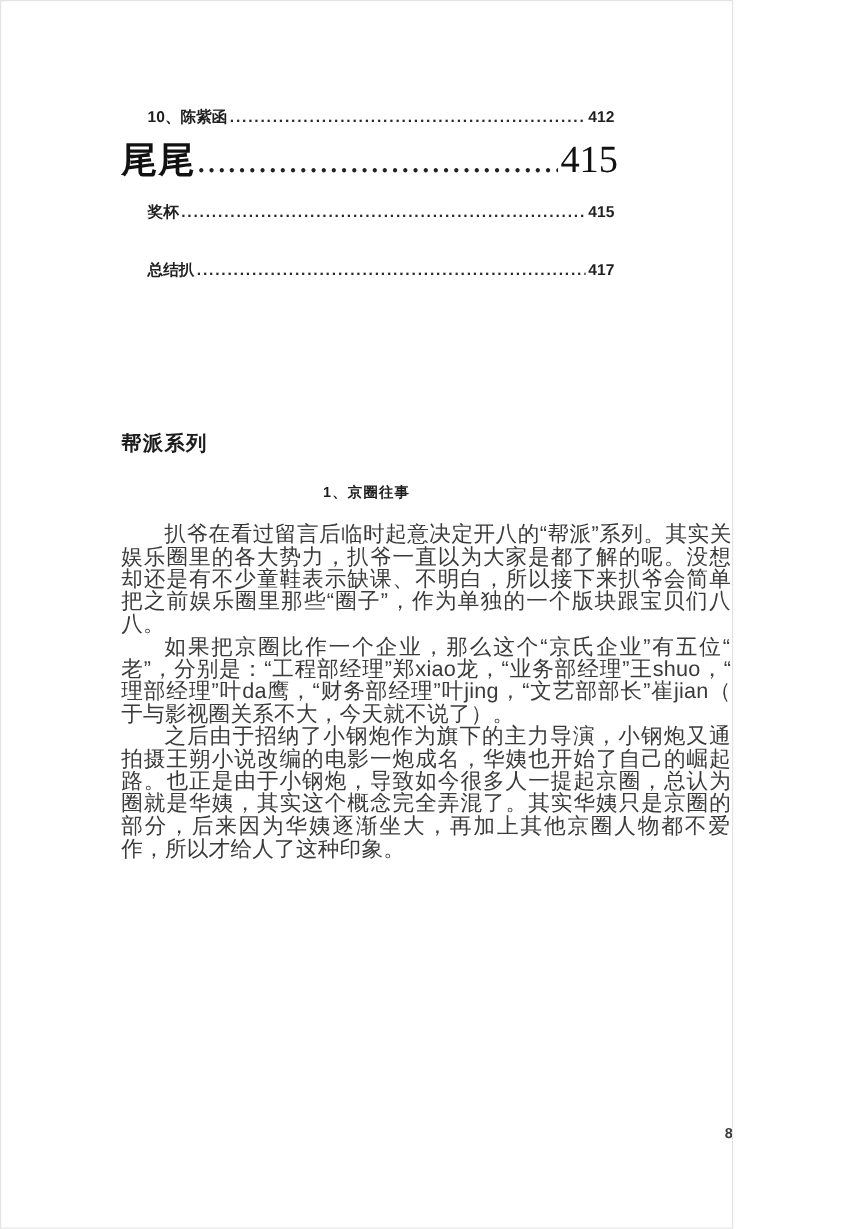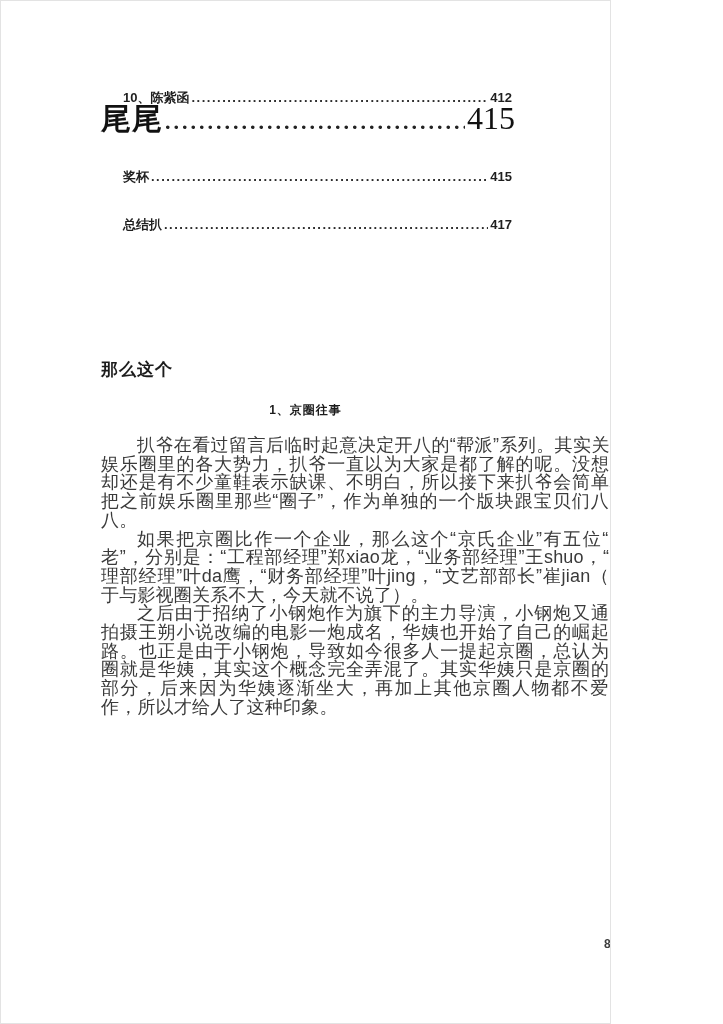--- a/index.html
+++ b/index.html
@@ -105,39 +105,39 @@
 <body>
 
 <div class="page">
 
   <div class="toc-row toc-sub" style="top:88px">
     <span class="toc-label">10、陈紫函</span>
     <span class="leader">............................................................................................................................................................................................................................................................................................................</span>
     <span class="toc-page">412</span>
   </div>
 
-  <div class="toc-row toc-chapter" style="top:98px">
+  <div class="toc-row toc-chapter" style="top:112px">
     <span class="toc-label">尾尾</span>
     <span class="leader leader-large">............................................................................................................................................................................................................................................................................................................</span>
     <span class="toc-page">415</span>
   </div>
 
   <div class="toc-row toc-sub" style="top:167px">
     <span class="toc-label">奖杯</span>
     <span class="leader">............................................................................................................................................................................................................................................................................................................</span>
     <span class="toc-page">415</span>
   </div>
 
   <div class="toc-row toc-sub" style="top:215px">
     <span class="toc-label">总结扒</span>
     <span class="leader">............................................................................................................................................................................................................................................................................................................</span>
     <span class="toc-page">417</span>
   </div>
 
-  <div class="series-title">那么这个</div>
+  <div class="series-title">帮派系列</div>
   <div class="chapter-title">1、京圈往事</div>
 
   <div class="body-text">
     <p>扒爷在看过留言后临时起意决定开八的“帮派”系列。其实关于娱乐圈里的各大势力，扒爷一直以为大家是都了解的呢。没想到却还是有不少童鞋表示缺课、不明白，所以接下来扒爷会简单地把之前娱乐圈里那些“圈子”，作为单独的一个版块跟宝贝们八一八。</p>
     <p>如果把京圈比作一个企业，那么这个“京氏企业”有五位“元老”，分别是：“工程部经理”郑xiao龙，“业务部经理”王shuo，“管理部经理”叶da鹰，“财务部经理”叶jing，“文艺部部长”崔jian（由于与影视圈关系不大，今天就不说了）。</p>
     <p>之后由于招纳了小钢炮作为旗下的主力导演，小钢炮又通过拍摄王朔小说改编的电影一炮成名，华姨也开始了自己的崛起之路。也正是由于小钢炮，导致如今很多人一提起京圈，总认为京圈就是华姨，其实这个概念完全弄混了。其实华姨只是京圈的一部分，后来因为华姨逐渐坐大，再加上其他京圈人物都不爱炒作，所以才给人了这种印象。</p>
   </div>
 
   <div class="page-number">8</div>
 

